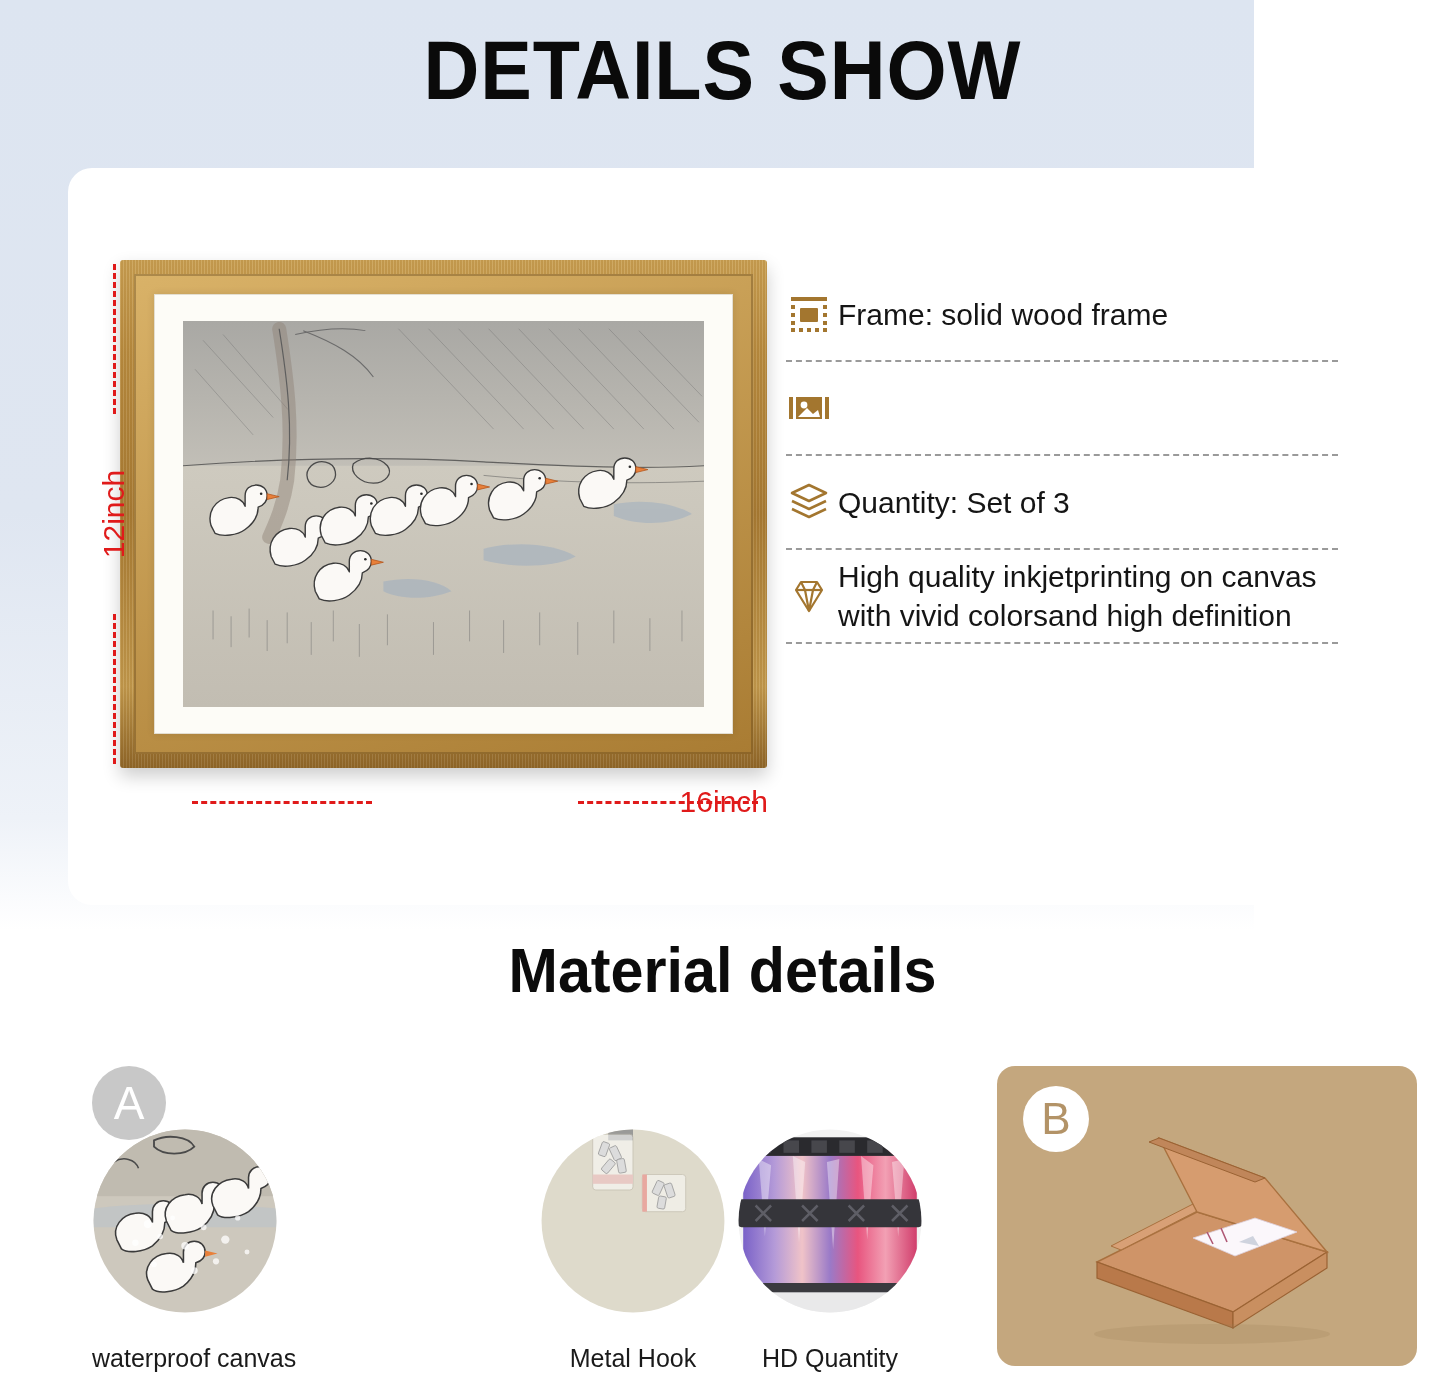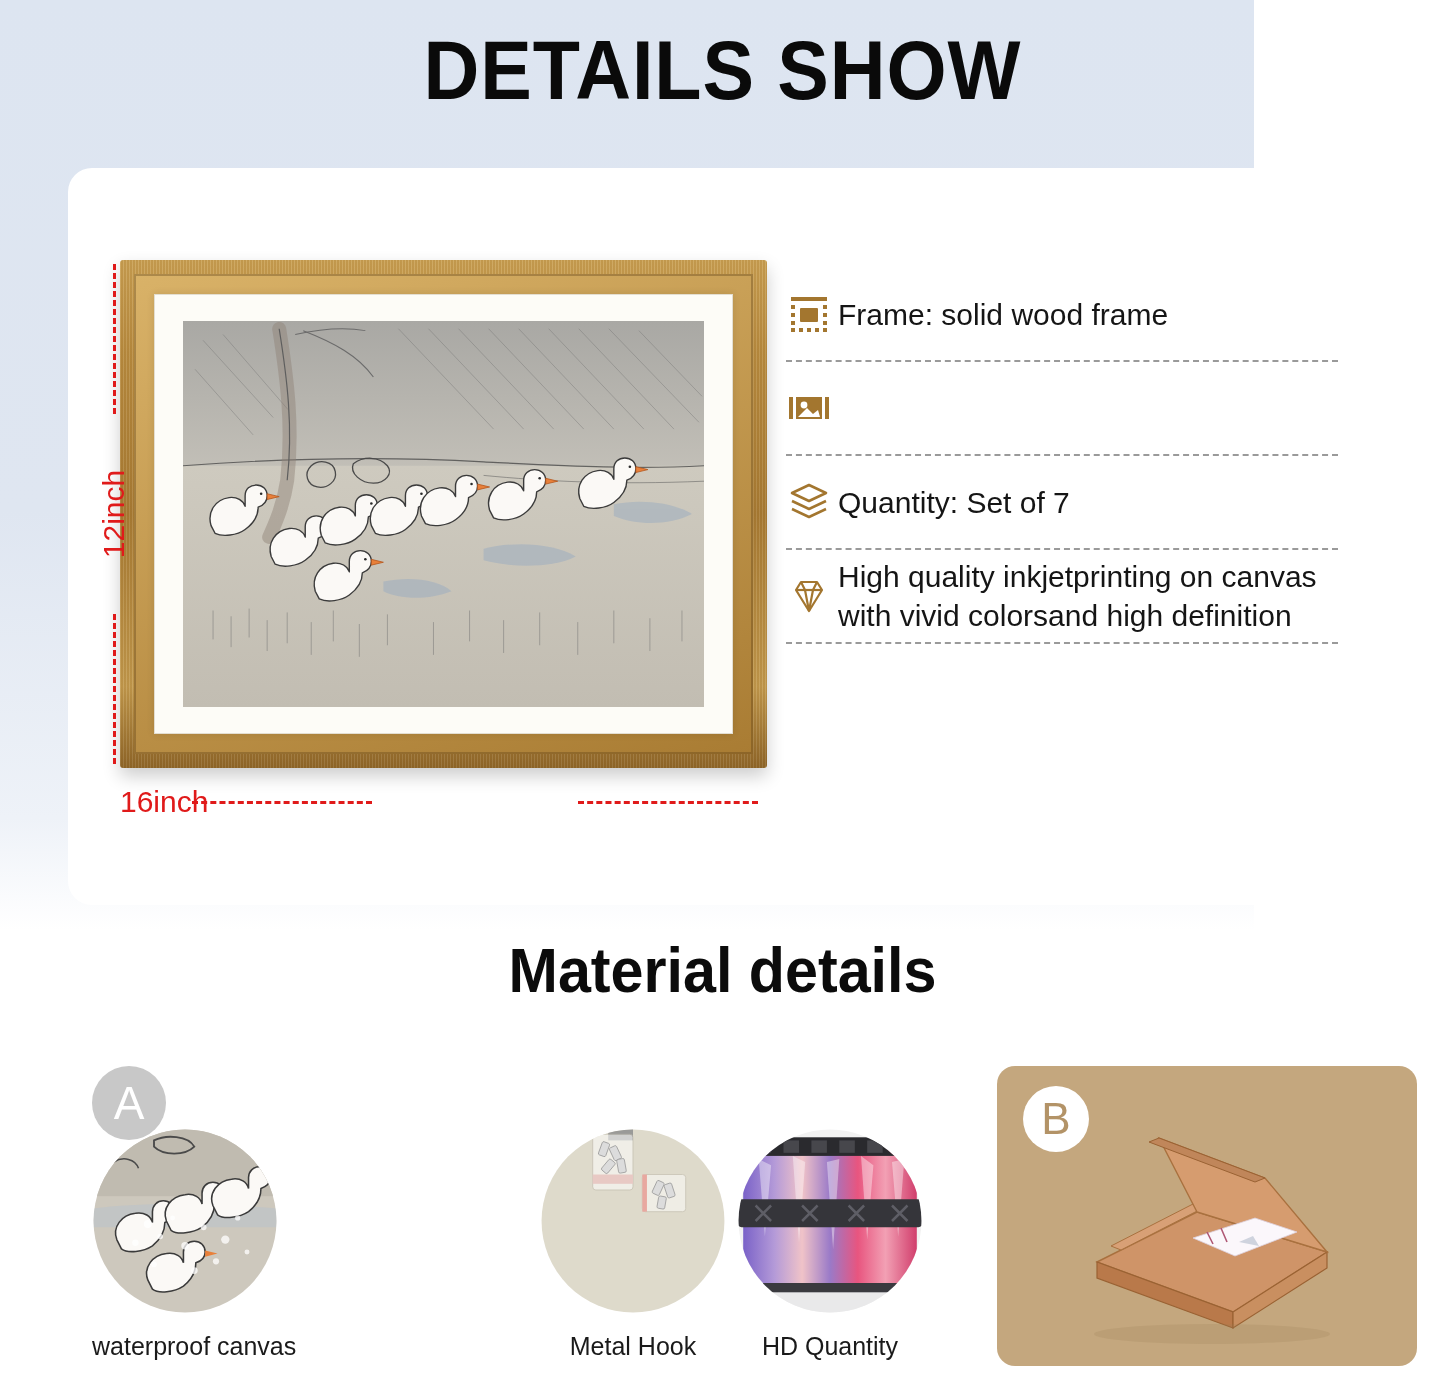--- a/index.html
+++ b/index.html
@@ -71,21 +71,21 @@
   }
   .dim-v .seg{
     position:absolute; left:21px; width:0;
     border-left:3px dashed #e01a1a;
   }
   .dim-v .seg.a{ top:4px; height:150px; }
   .dim-v .seg.b{ bottom:4px; height:150px; }
 
   .dim-h{
     position:absolute; left:52px; top:612px; width:648px; height:44px;
-    display:flex; align-items:center; justify-content:flex-start;
+    display:flex; align-items:center; justify-content:flex-end;
   }
   .dim-h .lbl{ color:#e01a1a; font-size:30px; white-space:nowrap; }
   .dim-h .seg{
     position:absolute; top:21px; height:0; border-top:3px dashed #e01a1a;
   }
   .dim-h .seg.a{ left:72px; width:180px; }
   .dim-h .seg.b{ right:10px; width:180px; }
 
   
   .features{ position:absolute; left:718px; top:100px; width:560px; }
@@ -106,21 +106,21 @@
     transform:scaleX(0.94); transform-origin:center top;
   }
 
   .thumbs{ position:absolute; left:92px; top:1128px; width:870px; height:250px; }
   .thumb{ position:absolute; width:186px; }
   .thumb .circle{
     width:186px; height:186px; border-radius:50%;
     overflow:hidden; position:relative;
   }
   .thumb .cap{
-    margin-top:18px; text-align:center; font-size:25px; color:#1a1a1a; white-space:nowrap;
+    margin-top:30px; text-align:center; font-size:25px; color:#1a1a1a; white-space:nowrap;
   }
   .t1{ left:0; }  .t2{ left:215px; } .t3{ left:448px; } .t4{ left:645px; }
 
   .badge-a{
     position:absolute; left:0px; top:-62px;
     width:74px; height:74px; border-radius:50%;
     background:#c8c8c8; color:#ffffff;
     display:flex; align-items:center; justify-content:center;
     font-size:46px; line-height:1;
   }
@@ -292,21 +292,21 @@
       <div class="feature">
         <span class="f-icon">
           <svg width="44" height="44" viewBox="0 0 44 44">
             <g fill="none" stroke="#a3762f" stroke-width="2.6" stroke-linejoin="round">
               <path d="M22,5 L39,13 L22,21 L5,13 Z"></path>
               <path d="M5,21 L22,29 L39,21"></path>
               <path d="M5,29 L22,37 L39,29"></path>
             </g>
           </svg>
         </span>
-        <span class="f-text">Quantity: Set of 7</span>
+        <span class="f-text">Quantity: Set of 3</span>
       </div>
       <div class="divider"></div>
 
       <div class="feature">
         <span class="f-icon">
           <svg width="44" height="44" viewBox="0 0 44 44">
             <g fill="none" stroke="#a3762f" stroke-width="2.2" stroke-linejoin="round">
               <path d="M9,16 L14,8 L30,8 L35,16 L22,37 Z"></path>
               <path d="M9,16 L35,16"></path>
                 <path d="M14,8 L18,16 L22,37"></path>

